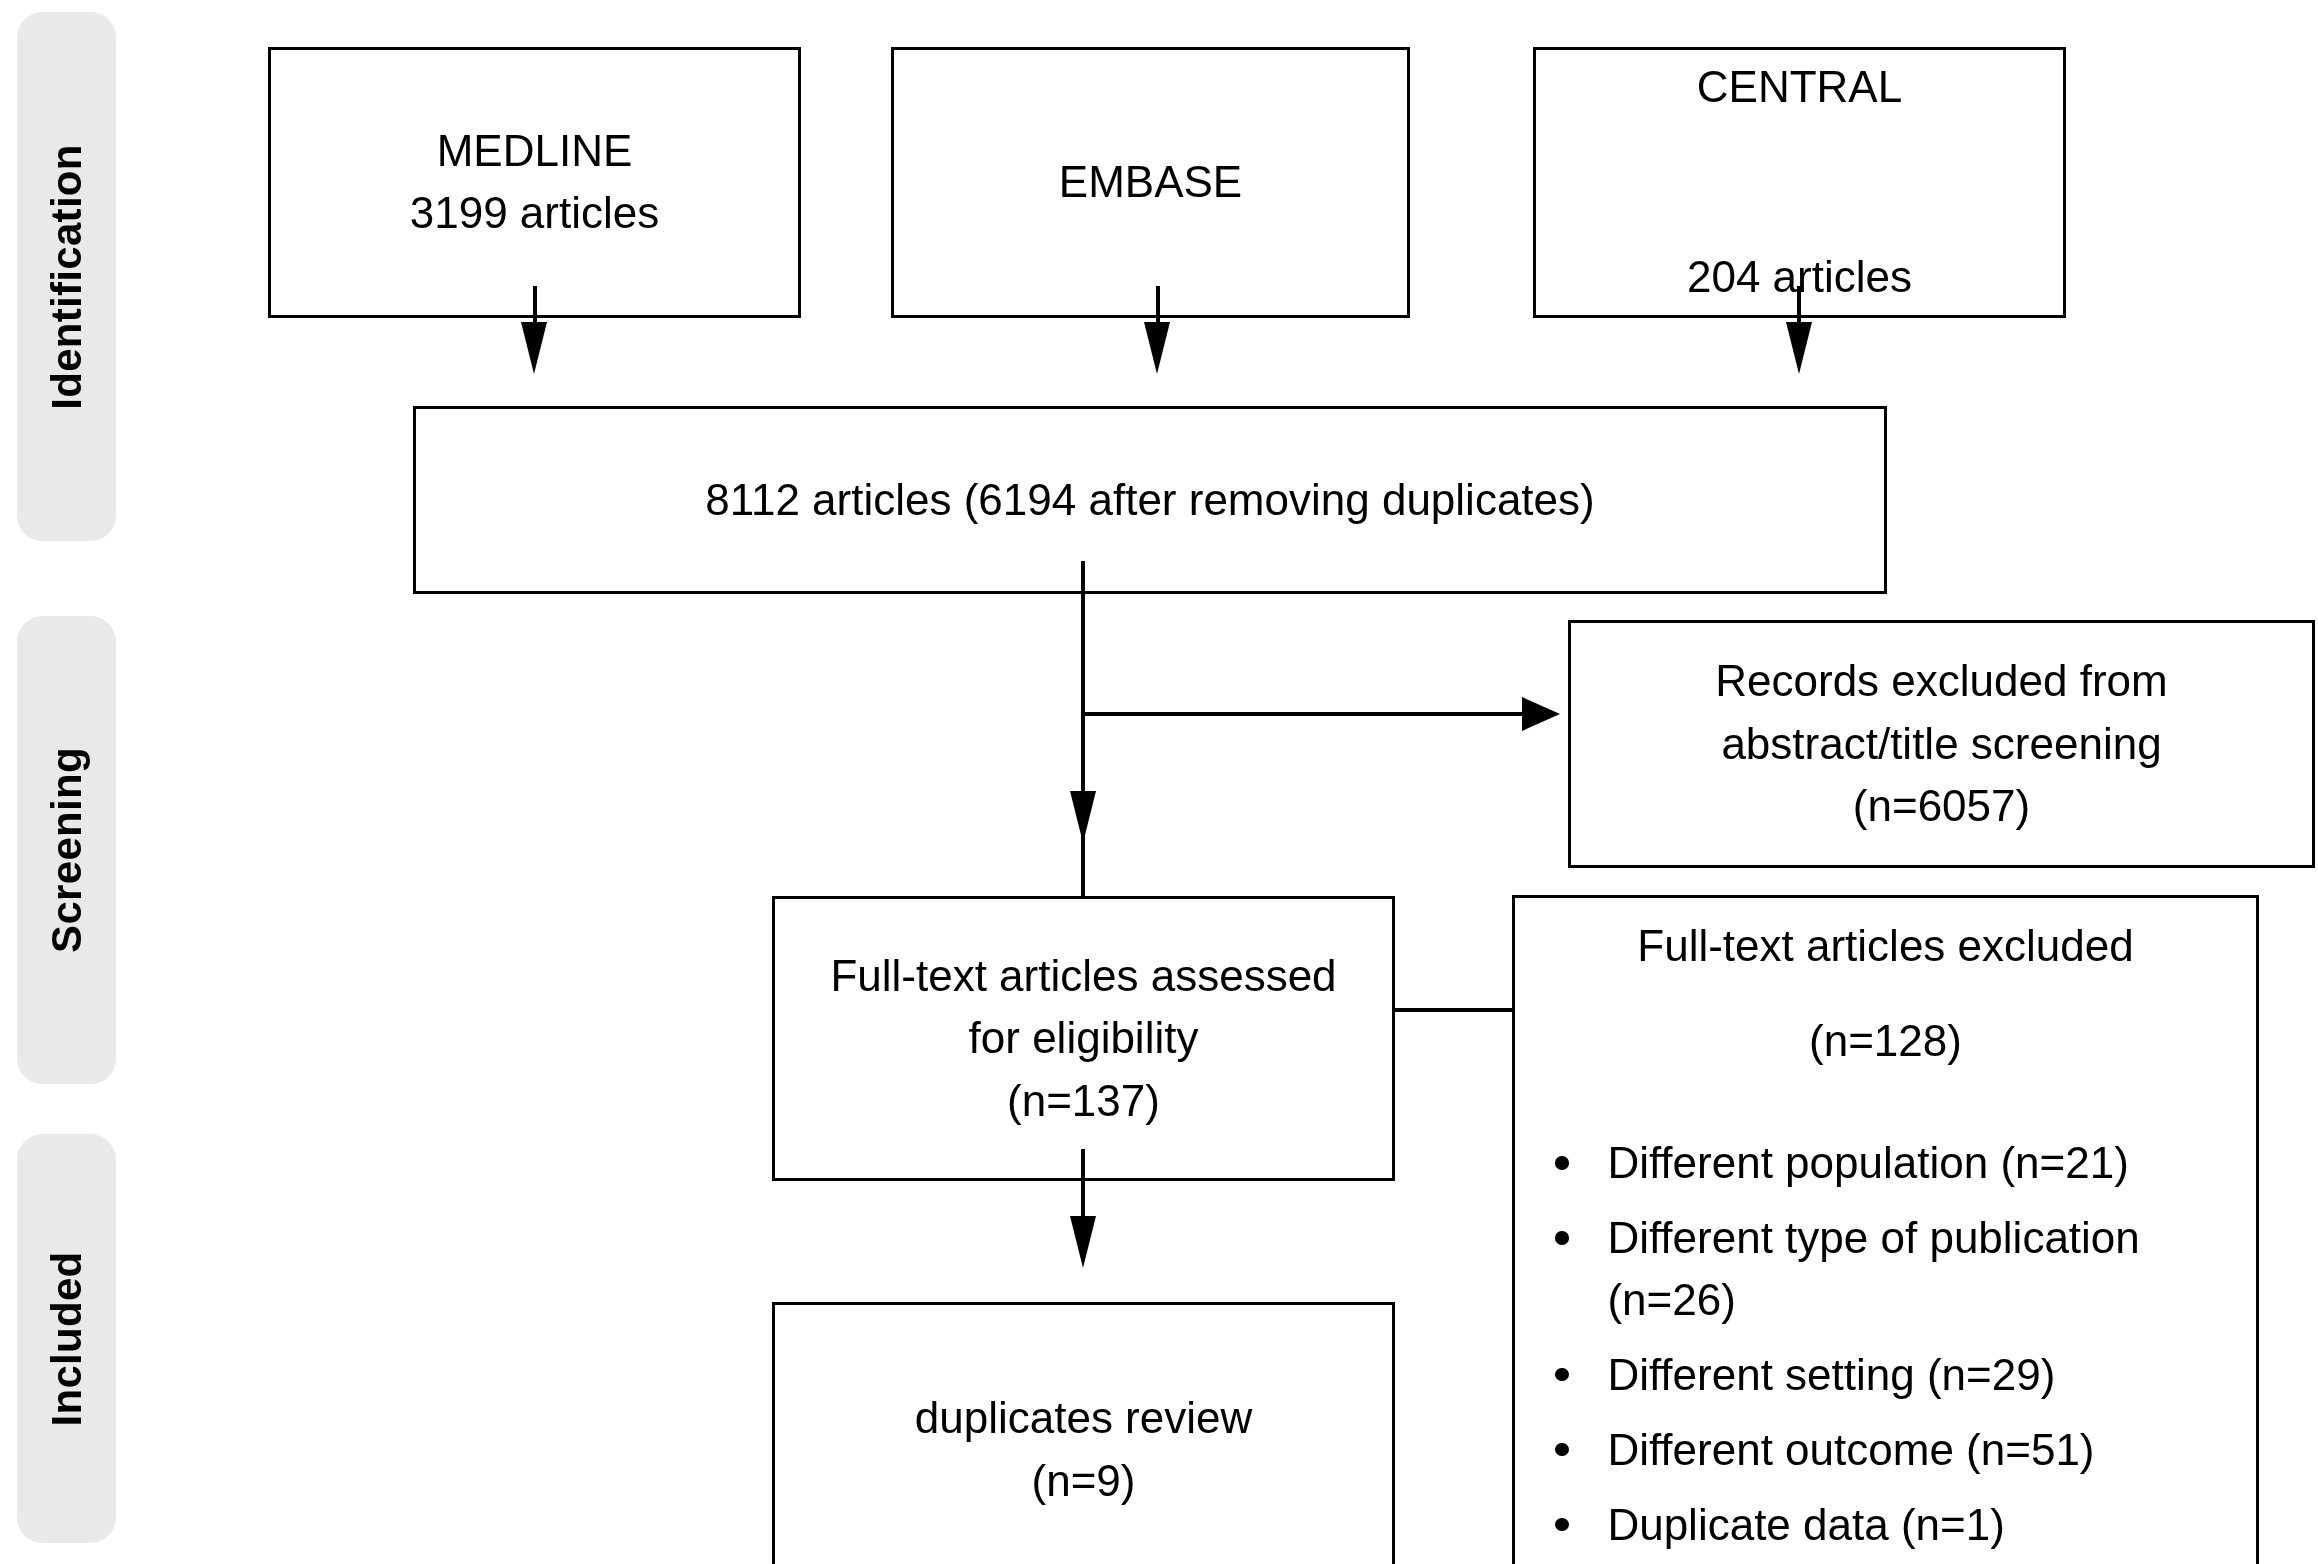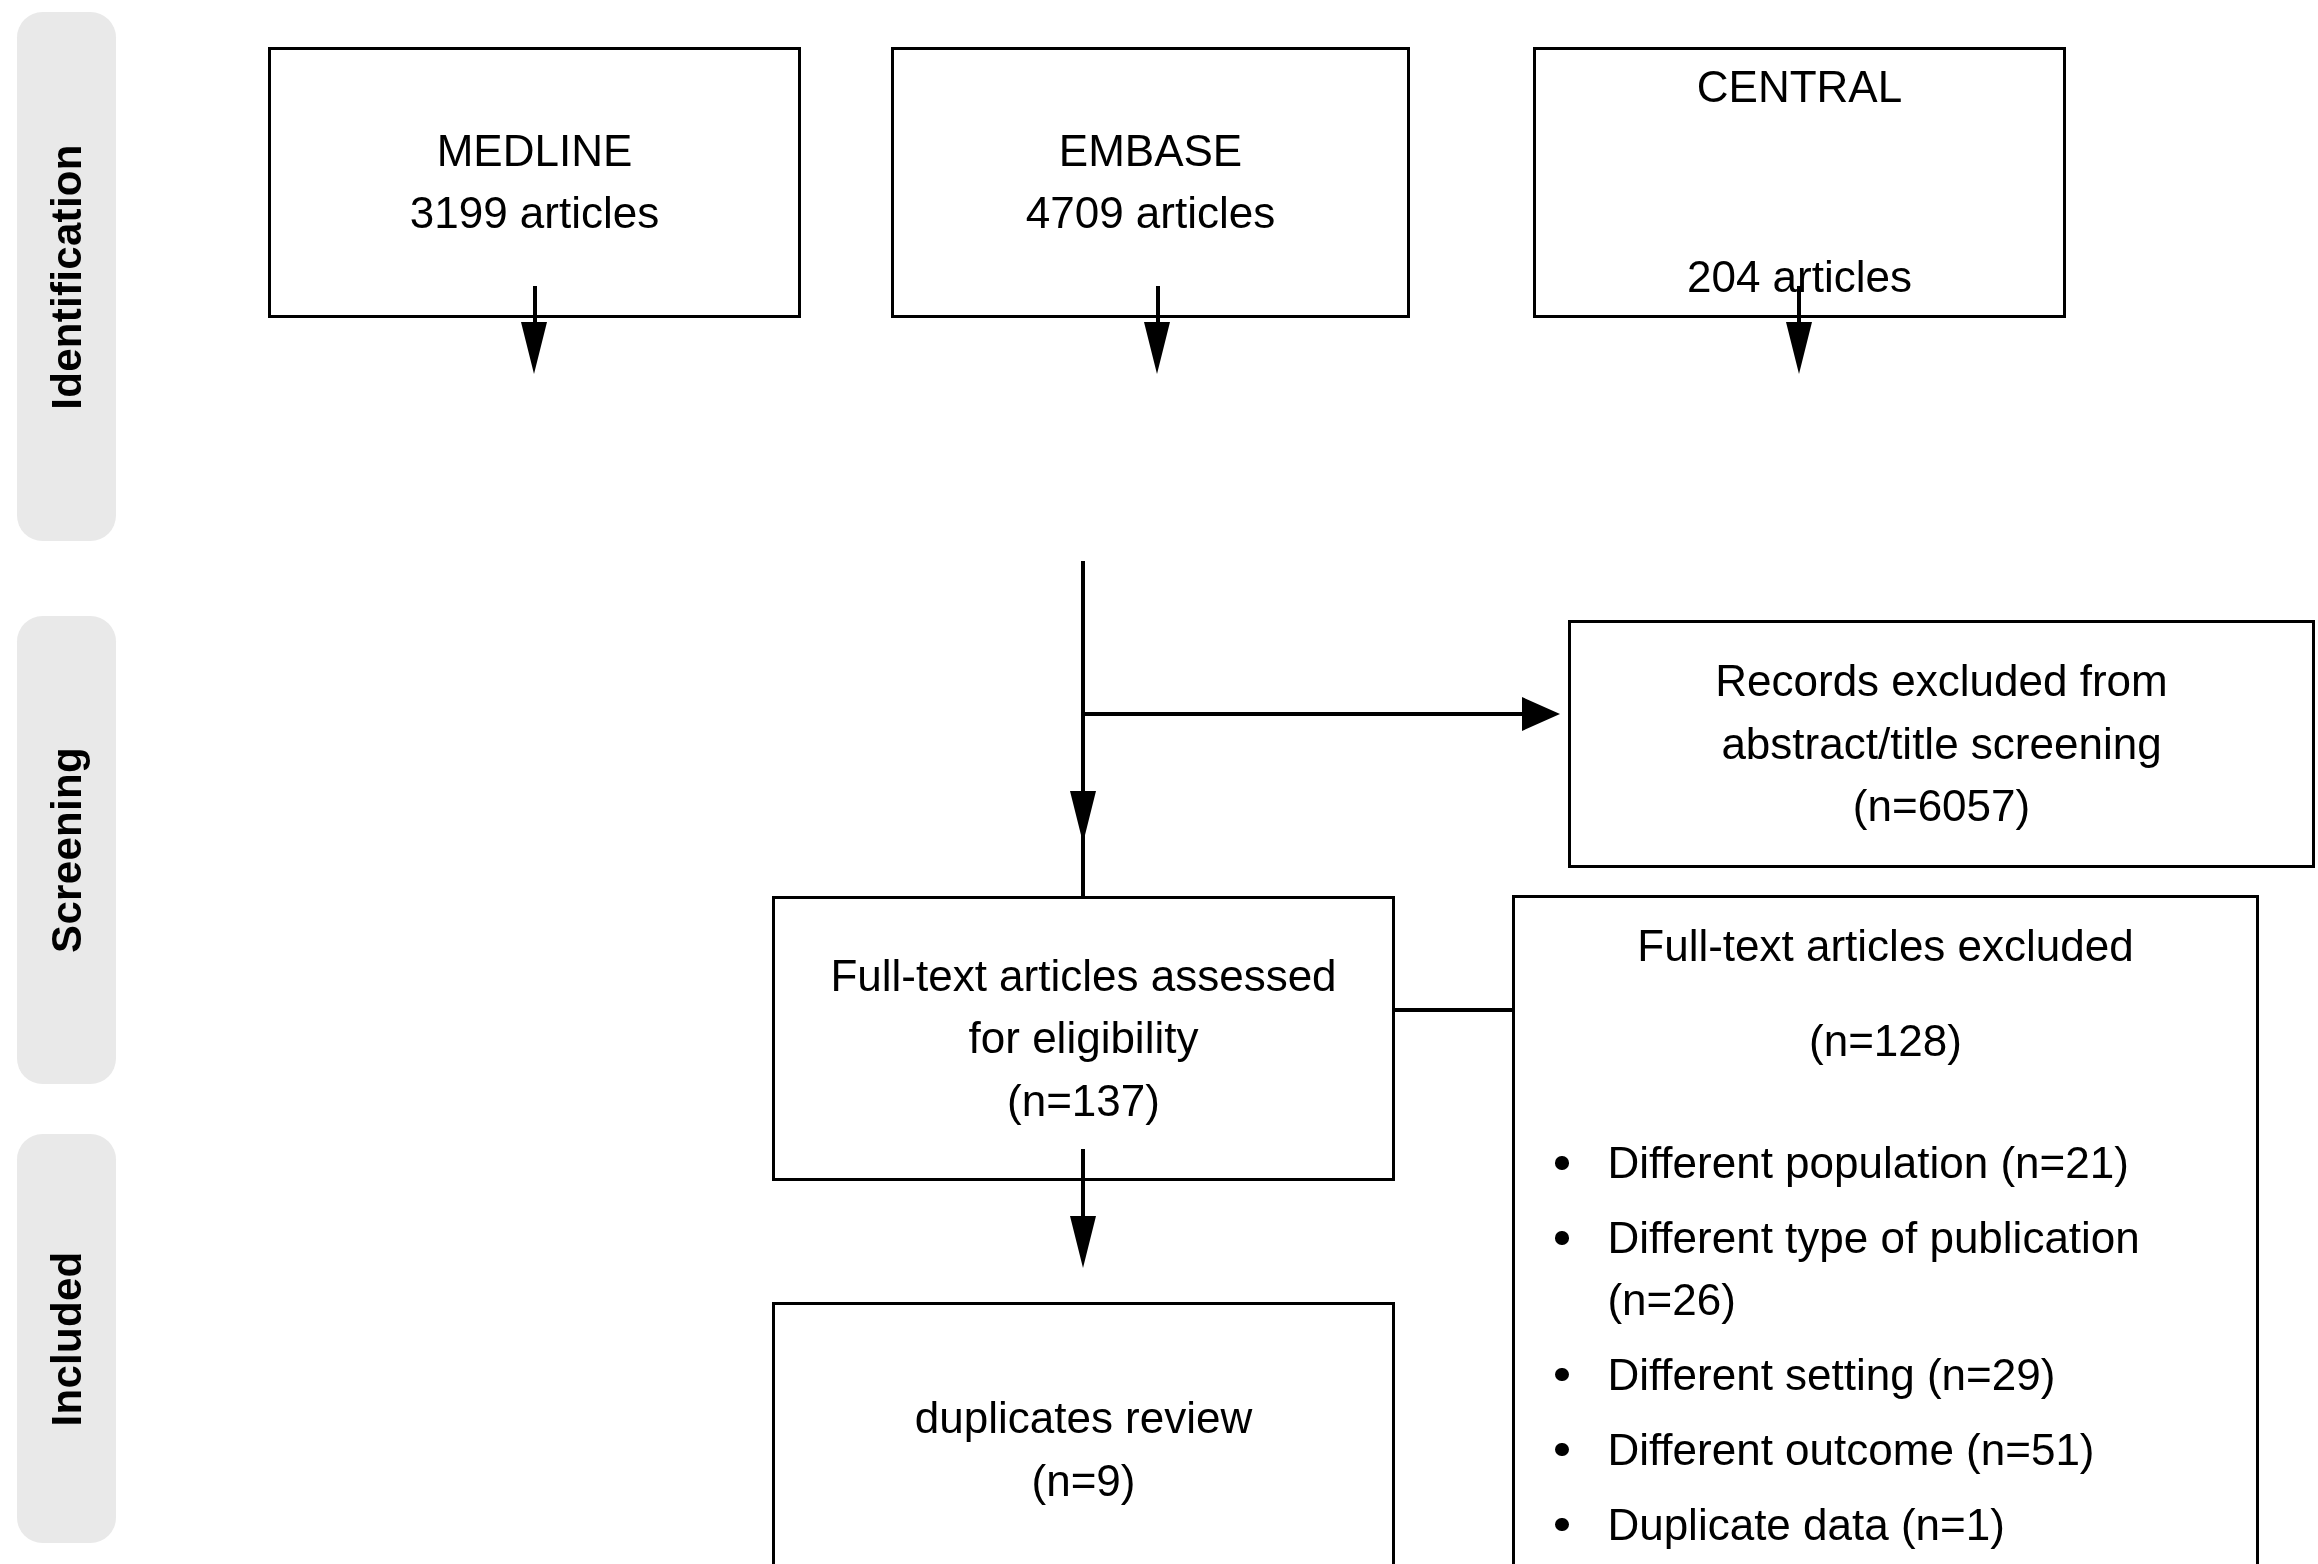--- a/index.html
+++ b/index.html
@@ -138,37 +138,39 @@
     <span class="phase-text">Included</span>
   </div>
 
   <div class="flow-box" style="left:268px; top:14.7px; width:533px; height:271px;">
     <div class="line">MEDLINE</div>
     <div class="line">3199 articles</div>
   </div>
 
   <div class="flow-box" style="left:891px; top:14.7px; width:519px; height:271px;">
     <div class="line">EMBASE</div>
-    <div class="line">4709 articles</div>
   </div>
 
   <div class="flow-box" style="left:1533px; top:14.7px; width:533px; height:271px;justify-content:space-between;">
     <div class="line">CENTRAL</div>
     <div class="line">204 articles</div>
   </div>
 
   <div class="conn conn-v" style="left:533px; top:286px; height:58px;"></div>
   <div class="arrow-down slim" style="left:521px; top:322px;"></div>
 
   <div class="conn conn-v" style="left:1156px; top:286px; height:58px;"></div>
   <div class="arrow-down slim" style="left:1144px; top:322px;"></div>
 
   <div class="conn conn-v" style="left:1797px; top:286px; height:58px;"></div>
   <div class="arrow-down slim" style="left:1786px; top:322px;"></div>
 
+  <div class="flow-box" style="left:413px; top:374px; width:1474px; height:188px;">
+    <div class="line">8112 articles (6194 after removing duplicates)</div>
+  </div>
 
   <div class="conn conn-v" style="left:1081px; top:561px; height:660px;"></div>
   <div class="arrow-down slim" style="left:1070px; top:791px;"></div>
 
   <div class="conn conn-h" style="left:1081px; top:712px; width:449px;"></div>
   <div class="arrow-right" style="left:1522px; top:697px;"></div>
 
   <div class="flow-box" style="left:1568px; top:588px; width:747px; height:248px;">
     <div class="line">Records excluded from</div>
     <div class="line">abstract/title screening</div>

